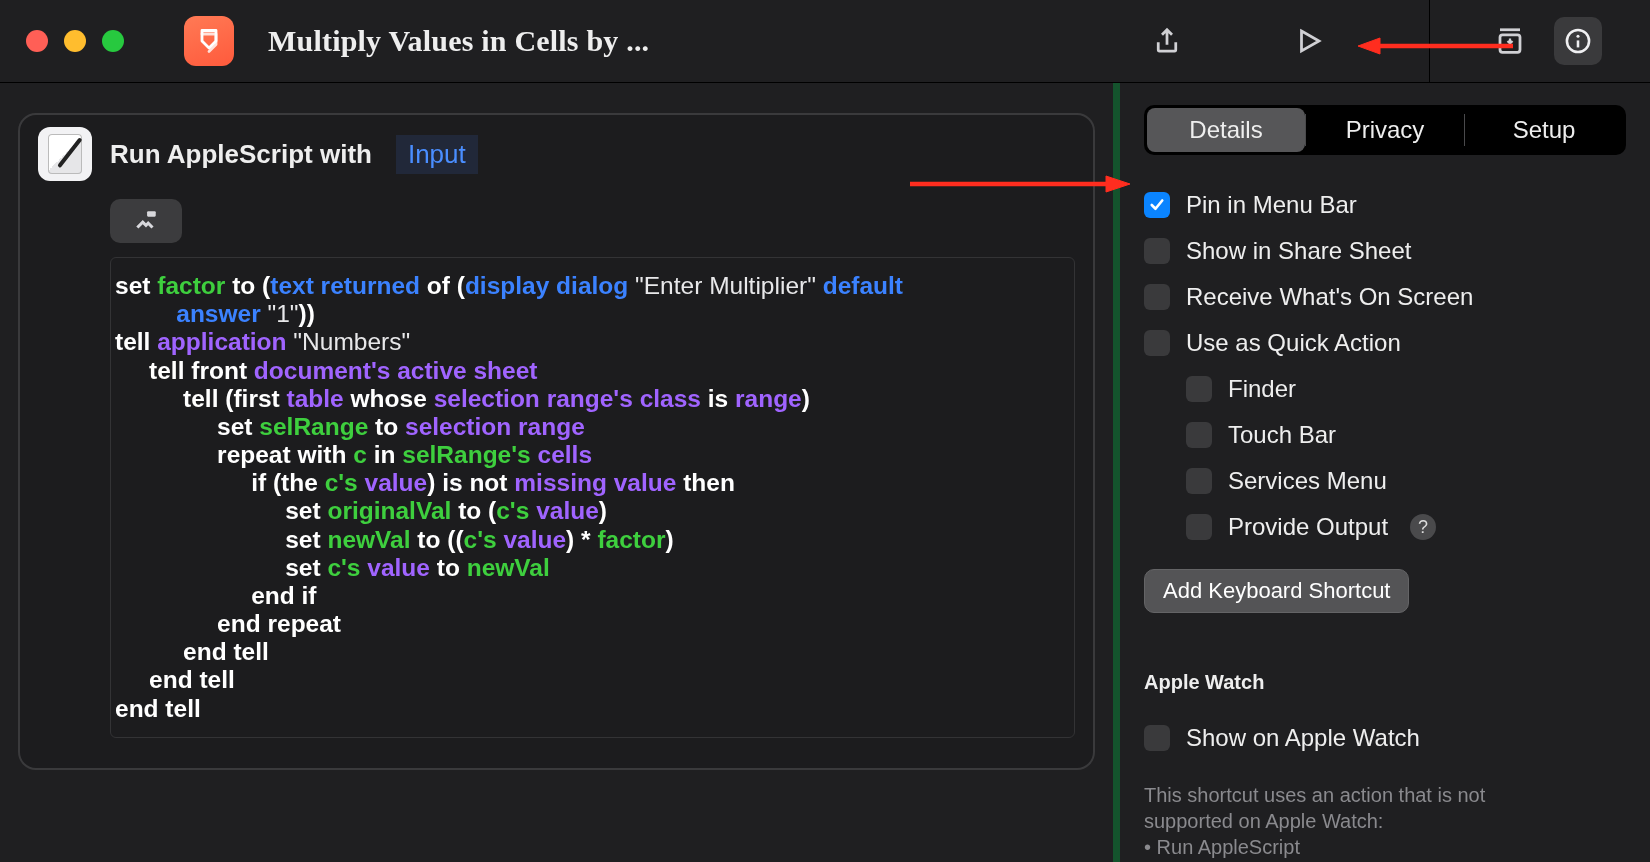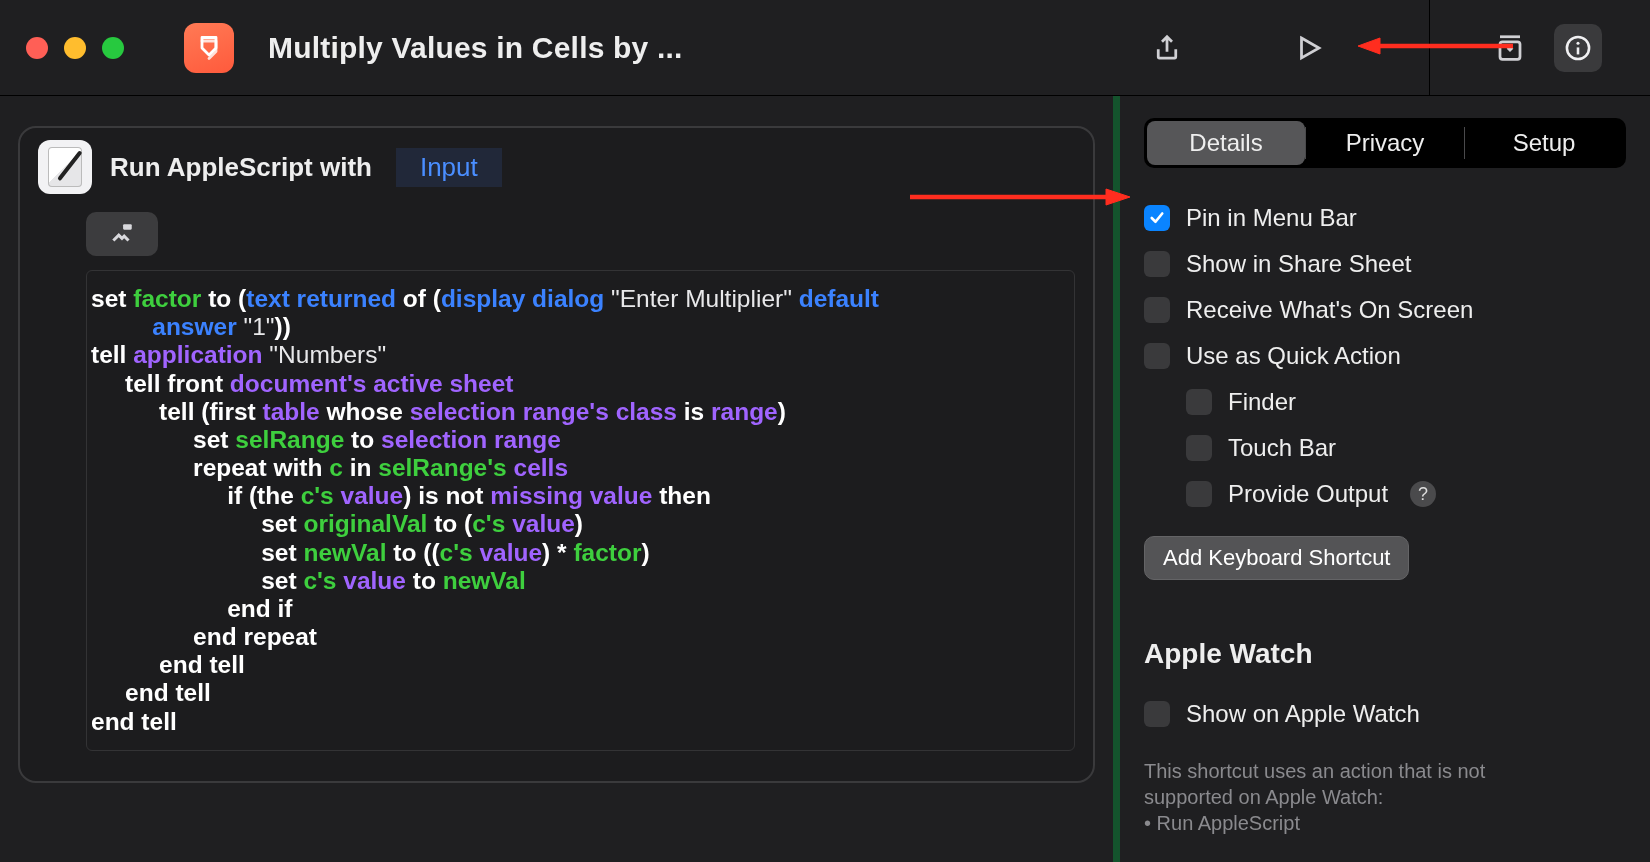--- a/index.html
+++ b/index.html
@@ -33,27 +33,28 @@
     background: var(--bg);
     color: var(--text);
     font-family: -apple-system, "Helvetica Neue", Arial, sans-serif;
     font-size: 22px;
     overflow: hidden;
   }
   .root { display: flex; flex-direction: column; width: 100%; height: 100%; position: relative; }
 
   
   .titlebar {
-    height: 96px;
+    height: 83px;
     display: flex;
     align-items: center;
     padding: 0 24px 0 26px;
     border-bottom: 1px solid #000;
     gap: 30px;
     position: relative;
+    font-family: Liberation Serif, serif;
   }
   .traffic { display: flex; gap: 16px; margin-right: 30px; }
   .tl { width: 22px; height: 22px; border-radius: 50%; }
   .tl.close { background: var(--red); }
   .tl.min   { background: var(--yellow); }
   .tl.zoom  { background: var(--green); }
   .app-icon {
     width: 50px; height: 50px; border-radius: 12px;
     background: linear-gradient(160deg,#ff7a55,#ff5a3c);
     display:flex; align-items:center; justify-content:center;
@@ -109,25 +110,25 @@
     background:#222;
     transform: rotate(38deg) translate(3px,-4px);
     border-radius:2px;
   }
   .card-title { font-size: 26px; font-weight: 600; }
   .input-token {
     margin-left: 6px;
     color: var(--link);
     background: rgba(70,130,255,.12);
     border-radius: 0;
-    padding: 4px 24px;
+    padding: 4px 12px;
     font-size: 26px;
     font-weight: 500;
   }
-  .card-body { padding: 0 18px 30px 66px; }
+  .card-body { padding: 0 18px 30px 90px; }
   .hammer-row { padding: 6px 0 14px 0; }
   .hammer {
     width: 72px; height: 44px; border-radius: 10px;
     background: #3c3c3e;
     display:flex; align-items:center; justify-content:center;
   }
   .code-block {
     border: 1px solid var(--border-soft);
     border-radius: 6px;
     background: transparent;
@@ -183,21 +184,21 @@
     margin-left: 6px;
   }
   .kb-btn {
     margin-top: 10px;
     align-self:flex-start;
     background:#545456; color:#fff;
     font-size:22px; font-weight:400;
     padding: 8px 18px; border-radius: 10px;
     border: .5px solid #646466;
   }
-  .section-title { font-size: 28px; font-weight: 600; color: var(--text); margin-top: 40px; margin-bottom: 12px;}
+  .section-title { font-size: 20px; font-weight: 600; color: var(--text); margin-top: 40px; margin-bottom: 12px;}
   .note { font-size: 20px; color: var(--text-dimmer); line-height: 1.3; margin-top: 12px;}
 
   
   .arrow {
     position:absolute;
     stroke:#ff2d1f; fill:#ff2d1f;
     pointer-events:none;
   }
 </style>
 </head>
@@ -328,20 +329,24 @@
         <div class="chk-row">
           <div class="chk"></div>
           <span class="chk-label">Finder</span>
         </div>
         <div class="chk-row">
           <div class="chk"></div>
           <span class="chk-label">Touch Bar</span>
         </div>
         <div class="chk-row">
           <div class="chk"></div>
+          <span class="chk-label">Services Menu</span>
+        </div>
+        <div class="chk-row">
+          <div class="chk"></div>
           <span class="chk-label">Provide Output</span>
           <span class="help">?</span>
         </div>
       </div>
 
       <button class="kb-btn">Add Keyboard Shortcut</button>
 
       <div class="section-title">Apple Watch</div>
       <div class="chk-row">
         <div class="chk"></div>

